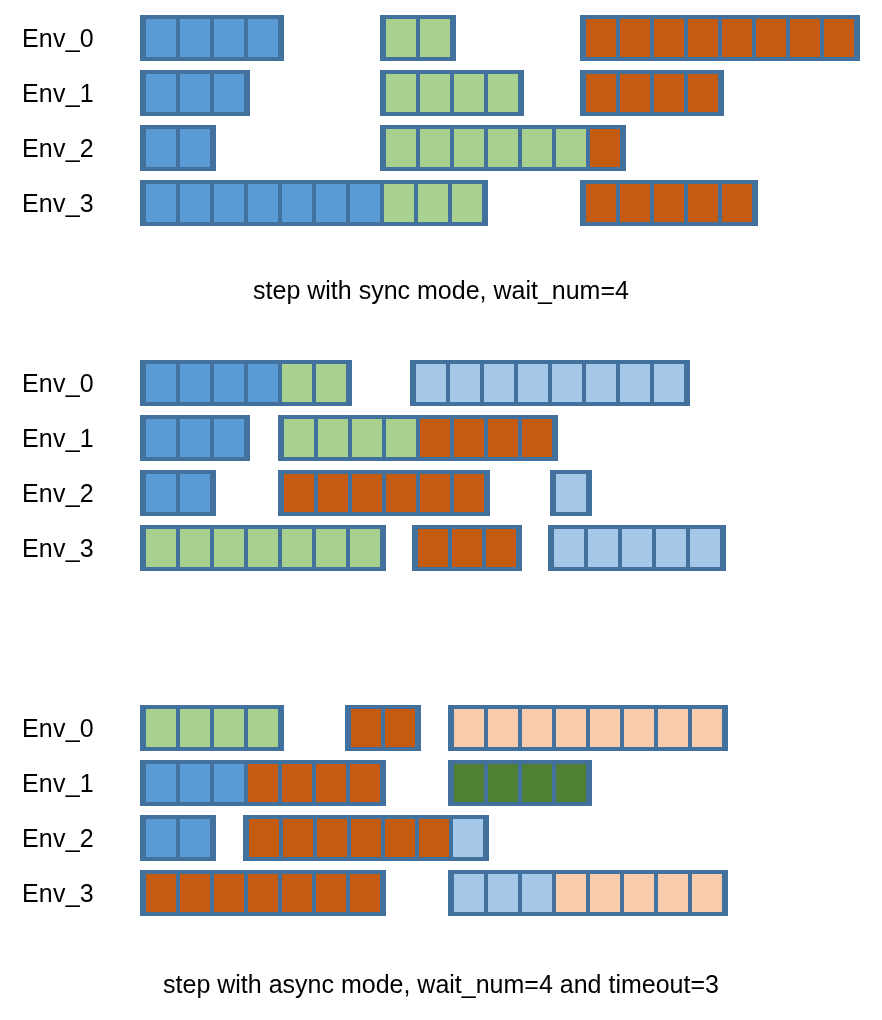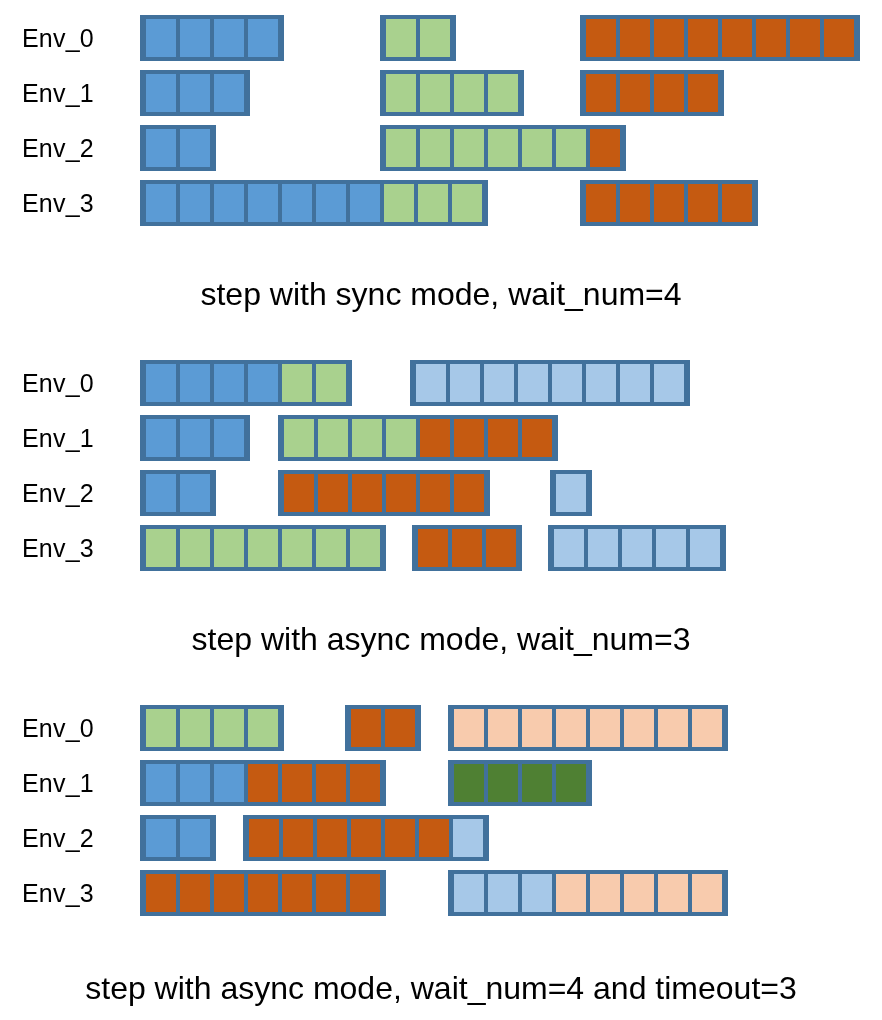--- a/index.html
+++ b/index.html
@@ -61,21 +61,21 @@
   .cell.green     { background: #A9D18E; }
   .cell.orange    { background: #C55A11; }
   .cell.lightblue { background: #A6C8E8; }
   .cell.peach     { background: #F8CBAD; }
   .cell.darkgreen { background: #4F8033; }
   .caption {
     position: absolute;
     left: 0;
     width: 882px;
     text-align: center;
-    font-size: 32px;
+    font-size: 25px;
     line-height: 1;
     color: #000000;
     white-space: nowrap;
   }
 </style>
 </head>
 <body>
 
 <div id="diagram">
     <div class="panel" style="top: 10px;">
@@ -238,21 +238,20 @@
         </div>
         <div class="group" style="left: 548px;">
           <div class="cell lightblue"></div>
           <div class="cell lightblue"></div>
           <div class="cell lightblue"></div>
           <div class="cell lightblue"></div>
           <div class="cell lightblue"></div>
         </div>
       </div>
     </div>
-    <div class="caption" style="top: 623px;">step with async mode, wait_num=3</div>
     <div class="panel" style="top: 700px;">
       <div class="row">
         <div class="row-label">Env_0</div>
         <div class="group" style="left: 140px;">
           <div class="cell green"></div>
           <div class="cell green"></div>
           <div class="cell green"></div>
           <div class="cell green"></div>
         </div>
         <div class="group" style="left: 345px;">

